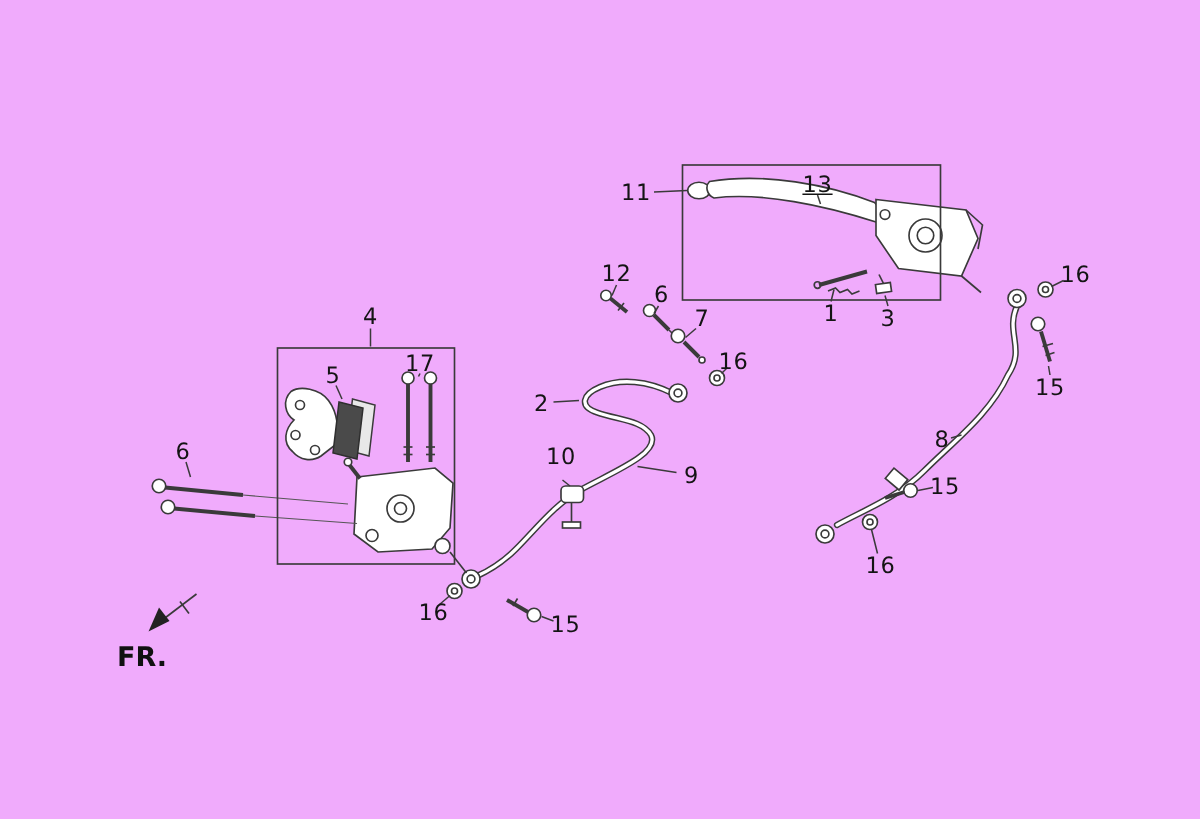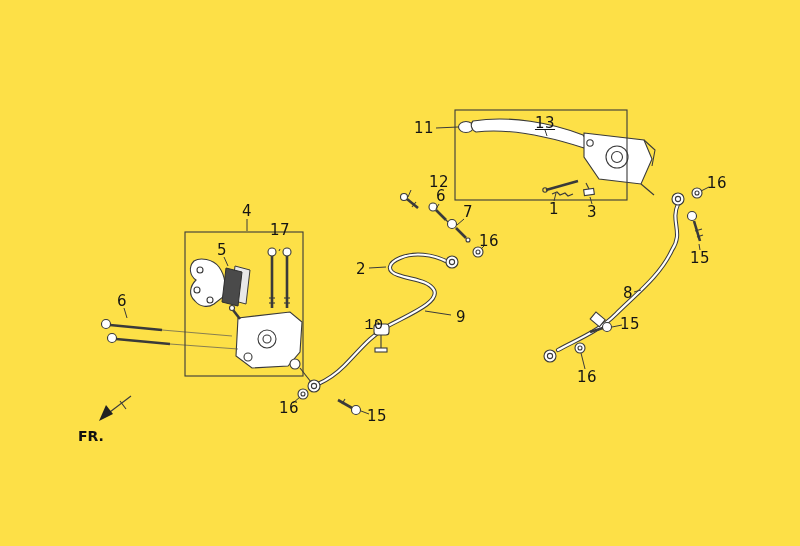--- a/index.html
+++ b/index.html
@@ -1,21 +1,21 @@
 <!DOCTYPE html>
 <html><head>
 <meta charset="utf-8">
 <style>
   html,body{margin:0;padding:0;background:#ffffff;}
   body{font-family:"DejaVu Sans","Liberation Sans",sans-serif;}
-  .stage{position:relative;width:800px;height:546px;background:#fde047;overflow:hidden;}
+  .stage{position:relative;width:800px;height:546px;background:#f0abfc;overflow:hidden;}
   .stage svg{position:absolute;left:0;top:0;}
   #labels{position:absolute;left:0;top:0;width:800px;height:546px;pointer-events:none;}
   .callout{position:absolute;transform:translate(-50%,-50%);font-size:15px;color:#141414;letter-spacing:.5px;}
-  .fr-label{position:absolute;left:78px;top:428px;font-size:14px;font-weight:bold;color:#111111;}
+  .fr-label{position:absolute;left:78px;top:428px;font-size:18px;font-weight:bold;color:#111111;}
   .ln{fill:none;stroke:#3a3a3a;stroke-width:1.1;}
   .thin{fill:none;stroke:#555555;stroke-width:0.7;}
   .thick{fill:none;stroke:#3a3a3a;stroke-width:2.6;}
   .fillw{fill:#ffffff;stroke:#3a3a3a;stroke-width:1.1;}
   .fillg{fill:#e8e8e8;stroke:#3a3a3a;stroke-width:1;}
   .dark{fill:#4a4a4a;stroke:#2e2e2e;stroke-width:1;}
   .hose-o{fill:none;stroke:#3a3a3a;stroke-width:4.2;stroke-linecap:round;}
   .hose-i{fill:none;stroke:#ffffff;stroke-width:2.2;stroke-linecap:round;}
 </style>
 </head>
@@ -190,30 +190,30 @@
         <line x1="293" y1="403" x2="300" y2="397" stroke="#3a3a3a" stroke-width="1"></line>
         <line x1="369" y1="414" x2="361" y2="411" stroke="#3a3a3a" stroke-width="1"></line>
       </g>
   </svg>
 
   <div id="labels">
       <div class="callout" style="left: 424px; top: 128px; color: rgb(20, 20, 20);">11</div>
       <div class="callout" style="left: 545px; top: 123px; color: rgb(20, 20, 20); text-decoration: underline;">13</div>
       <div class="callout" style="left: 554px; top: 209px; color: rgb(20, 20, 20);">1</div>
       <div class="callout" style="left: 592px; top: 212px; color: rgb(20, 20, 20);">3</div>
-      <div class="callout" style="left: 411px; top: 182px; color: rgb(20, 20, 20); margin-left: 28px;">12</div>
+      <div class="callout" style="left: 411px; top: 182px; color: rgb(20, 20, 20);">12</div>
       <div class="callout" style="left: 441px; top: 196px; color: rgb(20, 20, 20);">6</div>
       <div class="callout" style="left: 468px; top: 212px; color: rgb(20, 20, 20);">7</div>
       <div class="callout" style="left: 489px; top: 241px; color: rgb(20, 20, 20);">16</div>
       <div class="callout" style="left: 361px; top: 269px; color: rgb(20, 20, 20);">2</div>
       <div class="callout" style="left: 461px; top: 317px; color: rgb(20, 20, 20);">9</div>
-      <div class="callout" style="left: 374px; top: 325px; color: rgb(20, 20, 20); font-family: Liberation Mono, monospace;">10</div>
+      <div class="callout" style="left: 374px; top: 304px; color: rgb(20, 20, 20);">10</div>
       <div class="callout" style="left: 247px; top: 211px; color: rgb(20, 20, 20);">4</div>
       <div class="callout" style="left: 222px; top: 250px; color: rgb(20, 20, 20);">5</div>
-      <div class="callout" style="left: 280px; top: 230px; color: rgb(20, 20, 20);">17</div>
+      <div class="callout" style="left: 280px; top: 242px; color: rgb(20, 20, 20);">17</div>
       <div class="callout" style="left: 122px; top: 301px; color: rgb(20, 20, 20);">6</div>
       <div class="callout" style="left: 628px; top: 293px; color: rgb(20, 20, 20);">8</div>
       <div class="callout" style="left: 717px; top: 183px; color: rgb(20, 20, 20);">16</div>
       <div class="callout" style="left: 700px; top: 258px; color: rgb(20, 20, 20);">15</div>
       <div class="callout" style="left: 630px; top: 324px; color: rgb(20, 20, 20);">15</div>
       <div class="callout" style="left: 587px; top: 377px; color: rgb(20, 20, 20);">16</div>
       <div class="callout" style="left: 289px; top: 408px; color: rgb(20, 20, 20);">16</div>
       <div class="callout" style="left: 377px; top: 416px; color: rgb(20, 20, 20);">15</div>
     </div>
 

